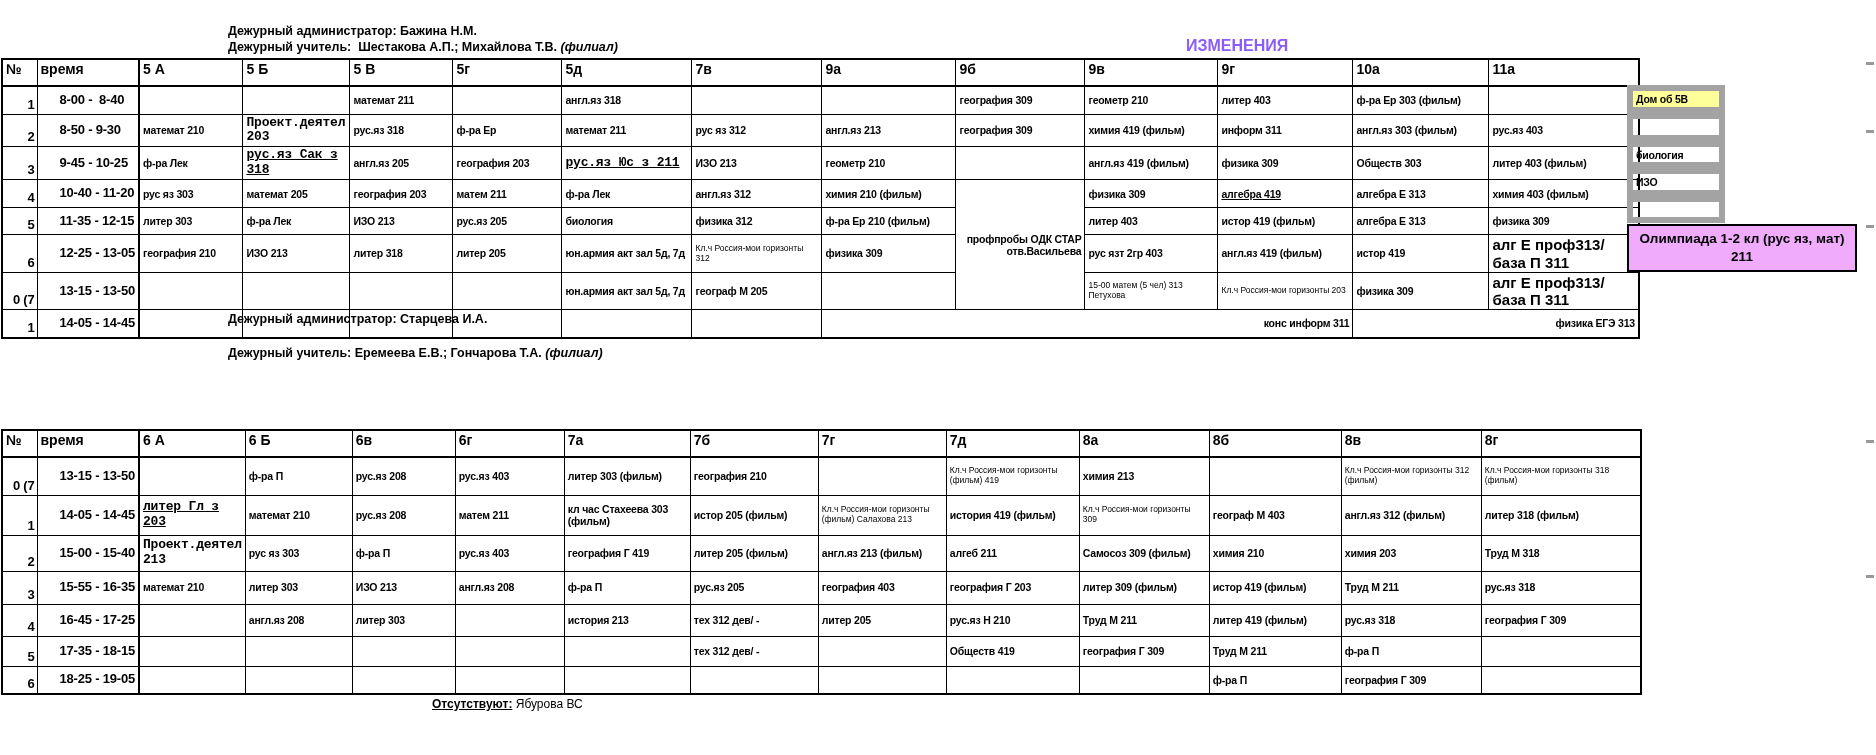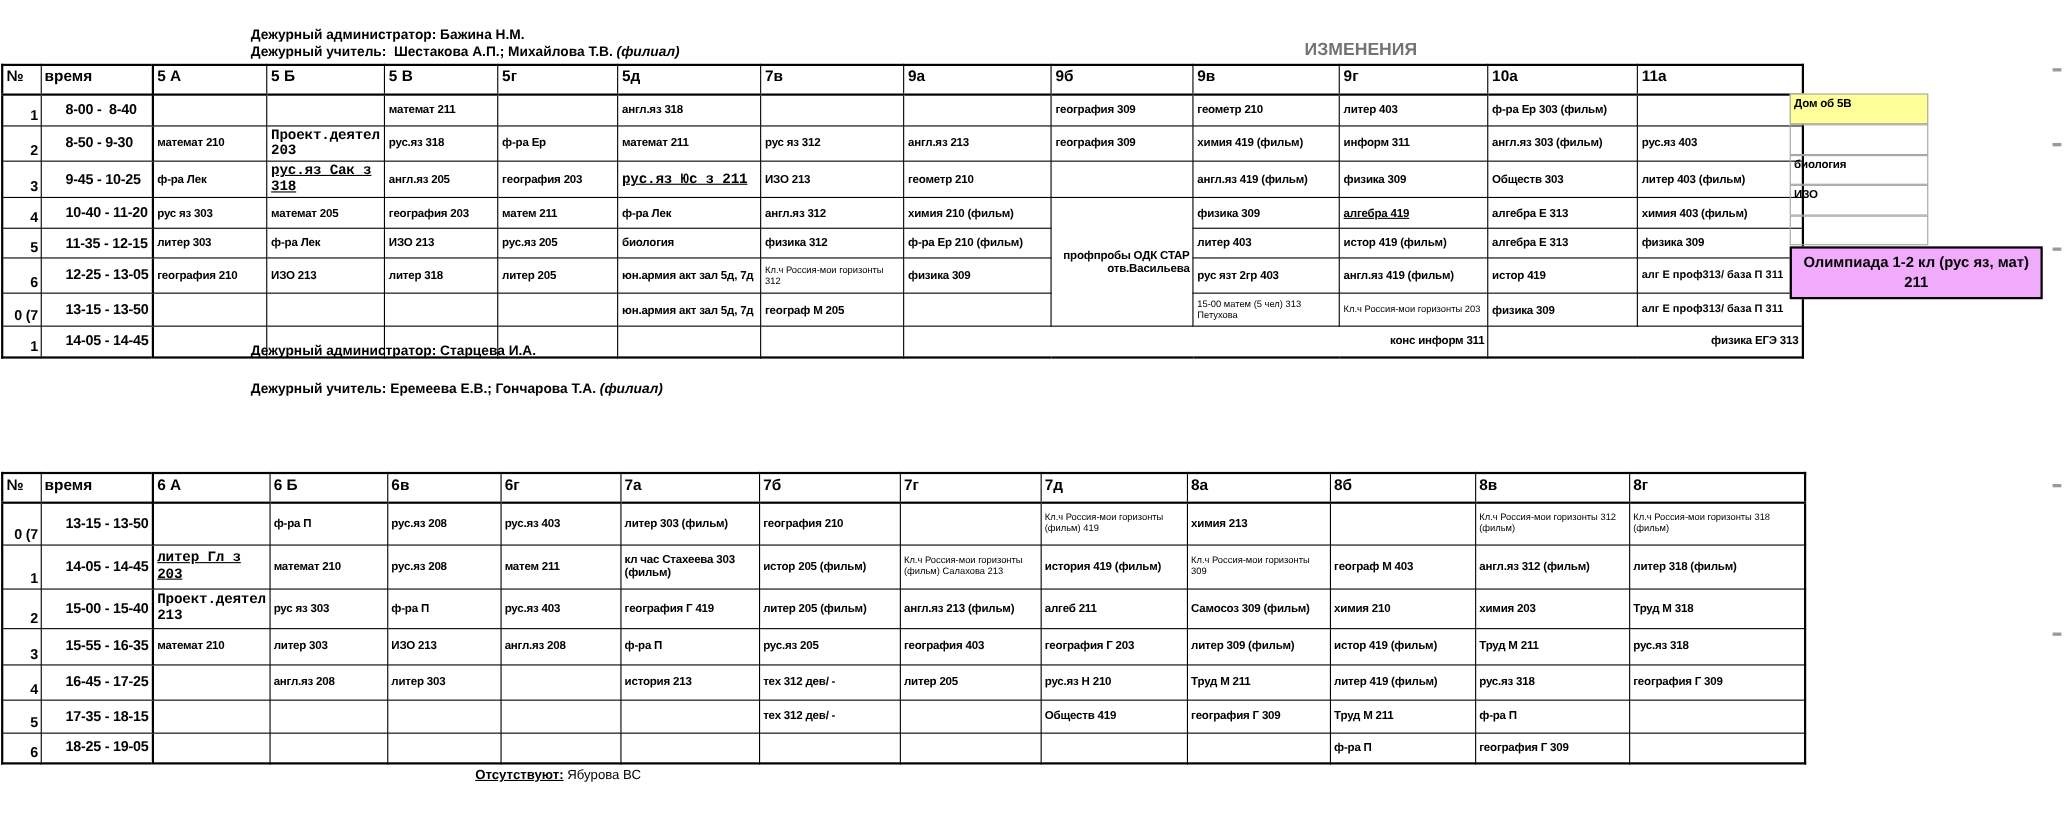--- a/index.html
+++ b/index.html
@@ -15,38 +15,38 @@
   table{border-collapse:collapse;table-layout:fixed;border:2px solid #000;}
   th,td{border:1px solid #000;overflow:hidden;padding:1px 3px;word-wrap:break-word;}
   th{font-size:14px;font-weight:700;text-align:left;vertical-align:top;border-bottom-width:2px;}
   td{font-size:10.5px;font-weight:700;vertical-align:middle;line-height:1.15;letter-spacing:-0.2px;text-align:left;}
   th:nth-child(2),td.time{border-right-width:2px;}
   td.num{font-size:13px;text-align:right;vertical-align:bottom;padding:0 2px 1px 0;}
   td.time{font-size:13px;font-weight:700;padding-left:22px;white-space:pre;}
   td.serif{font-family:Liberation Mono, monospace;font-size:13px;}
   td.u{text-decoration:underline;}
   td.sm{font-size:8.5px;font-weight:400;letter-spacing:0;}
-  td.smb{font-size:10px;letter-spacing:0;}
+  td.smb{font-size:15px;letter-spacing:0;}
   td.ctr{text-align:right;}
-  .sidecell{position:absolute;left:1627px;width:126px;border:1px solid #a3a3a3;box-sizing:border-box;
+  .sidecell{position:absolute;left:1627px;width:98px;border:6px solid #a3a3a3;box-sizing:border-box;
             font-size:10.5px;font-weight:700;padding:2px 3px;letter-spacing:-0.2px;}
   .olymp{position:absolute;left:1627px;top:224px;width:230px;height:48px;border:2px solid #000;
          background:#f0abfc;box-sizing:border-box;text-align:center;font-size:13.5px;font-weight:700;
          display:flex;flex-direction:column;justify-content:center;line-height:1.35;z-index:5;}
   .footer{position:absolute;left:432px;top:697px;font-size:12px;}
   .footer .ab{font-weight:700;text-decoration:underline;}
   .art{position:absolute;left:1866px;width:8px;height:3px;background:#999;}
 </style>
 </head>
 <body>
 
 <div class="page">
   <div class="hline" style="top:24px;"><span>Дежурный администратор: Бажина Н.М.</span></div>
   <div class="hline" style="top:40px;"><span>Дежурный учитель:  Шестакова А.П.; Михайлова Т.В. </span><span class="branch">(филиал)</span></div>
-  <div class="changes" style="color: #737373;">ИЗМЕНЕНИЯ</div>
+  <div class="changes" style="color: #8b5cf6;">ИЗМЕНЕНИЯ</div>
 
   <div class="tblwrap" id="t1">
       <table>
         <colgroup>
           <col style="width: 35px;">
           <col style="width: 90px;">
           <col style="width: 104px;">
           <col style="width: 107px;">
           <col style="width: 103px;">
           <col style="width: 109px;">

